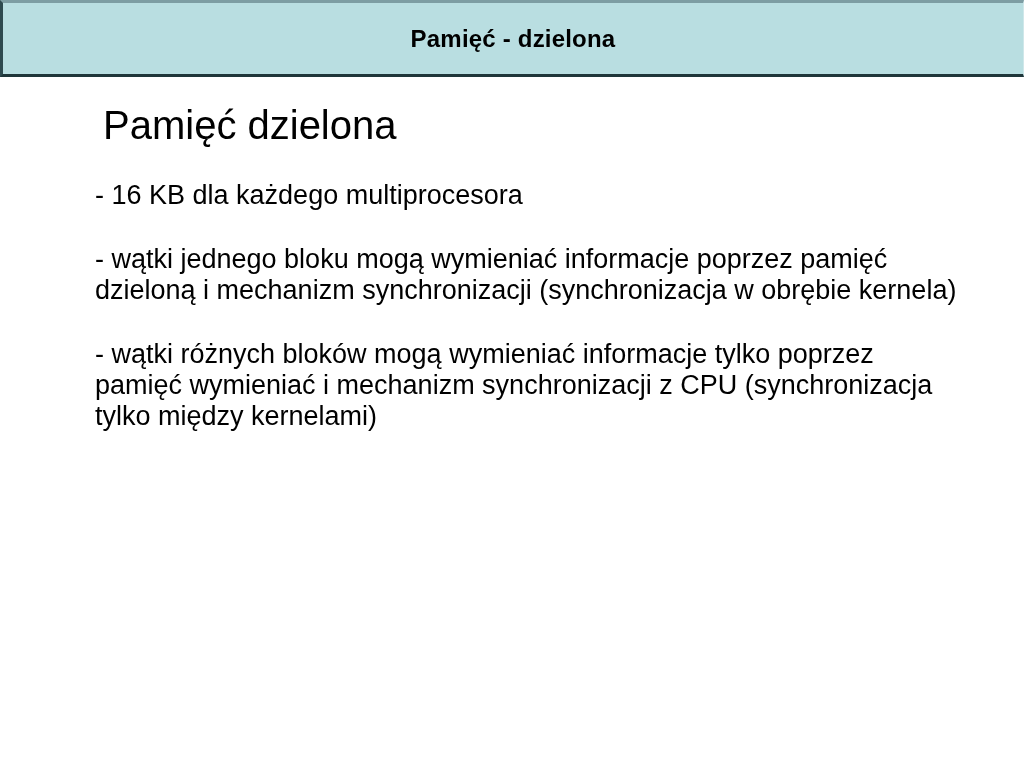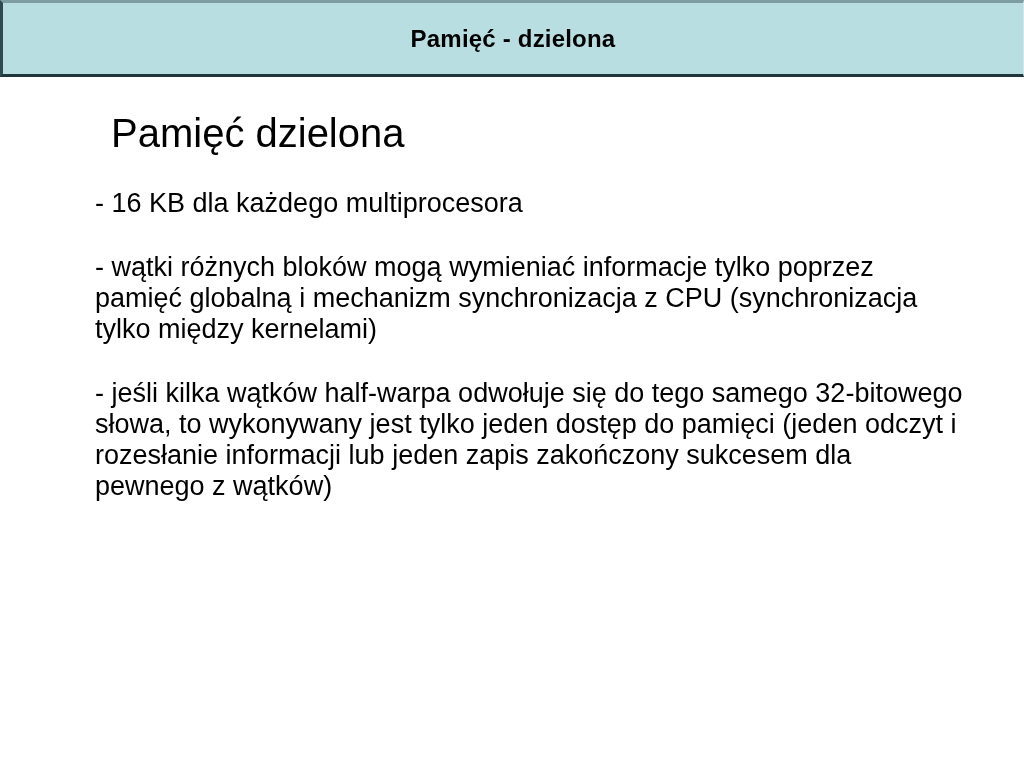--- a/index.html
+++ b/index.html
@@ -38,21 +38,21 @@
     font-weight: bold;
     letter-spacing: 0.2px;
   }
   .content {
     position: absolute;
     left: 95px;
     top: 95px;
     right: 10px;
   }
   .content h2 {
-    margin: 16px;
+    margin: 8px;
     font-size: 40px;
     font-weight: normal;
     line-height: 44px;
   }
   .content p {
     margin: 33px 0 0 0;
     font-size: 27px;
     font-weight: normal;
     line-height: 31px;
     white-space: pre-wrap;
@@ -63,22 +63,20 @@
 
 <div class="slide">
 
   <header class="title-bar">
     <h1>Pamięć - dzielona</h1>
   </header>
 
   <main class="content">
     <h2>Pamięć dzielona</h2>
     <p>- 16 KB dla każdego multiprocesora</p>
+    <p>- wątki jednego bloku mogą wymieniać informacje poprzez pamięć
+dzieloną i mechanizm synchronizacji (synchronizacja w obrębie kernela)</p>
     <p>- wątki różnych bloków mogą wymieniać informacje tylko poprzez
-pamięć globalną i mechanizm synchronizacja z CPU (synchronizacja
+pamięć wymieniać i mechanizm synchronizacji z CPU (synchronizacja
 tylko między kernelami)</p>
-    <p>- jeśli kilka wątków half-warpa odwołuje się do tego samego 32-bitowego
-słowa, to wykonywany jest tylko jeden dostęp do pamięci (jeden odczyt i
-rozesłanie informacji lub jeden zapis zakończony sukcesem dla
-pewnego z wątków)</p>
   </main>
 
 </div>
 
 </body></html>

